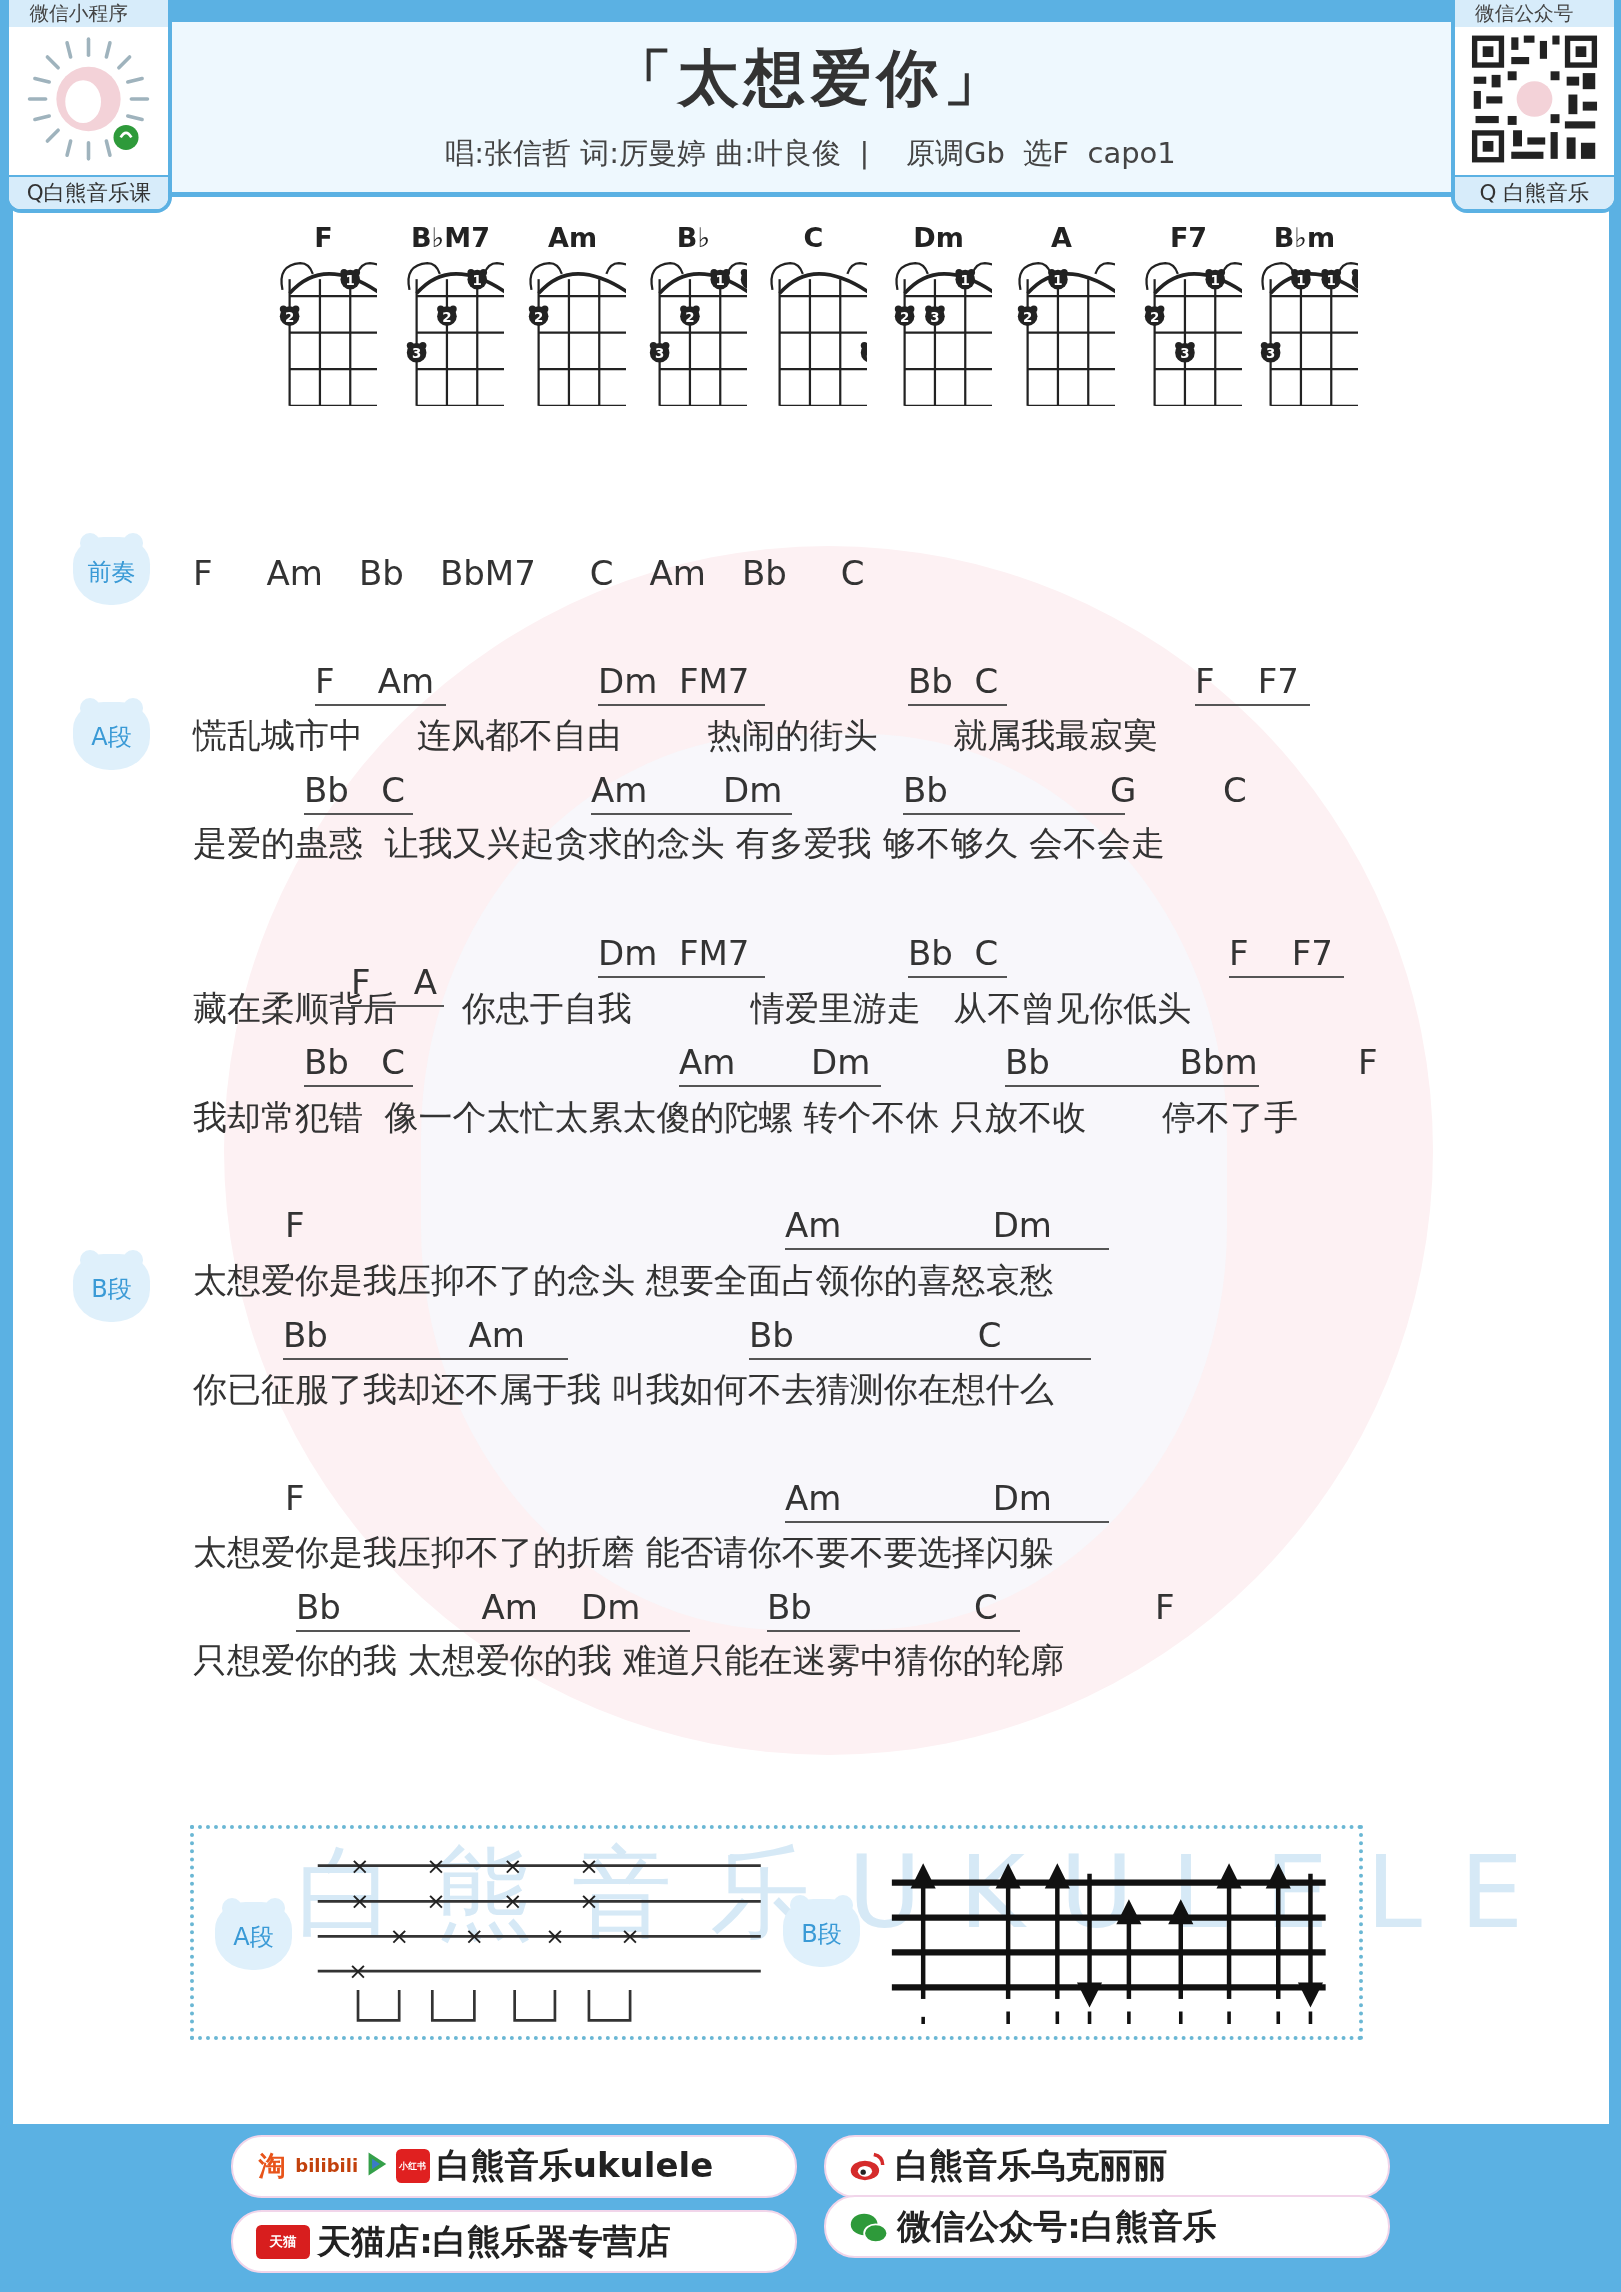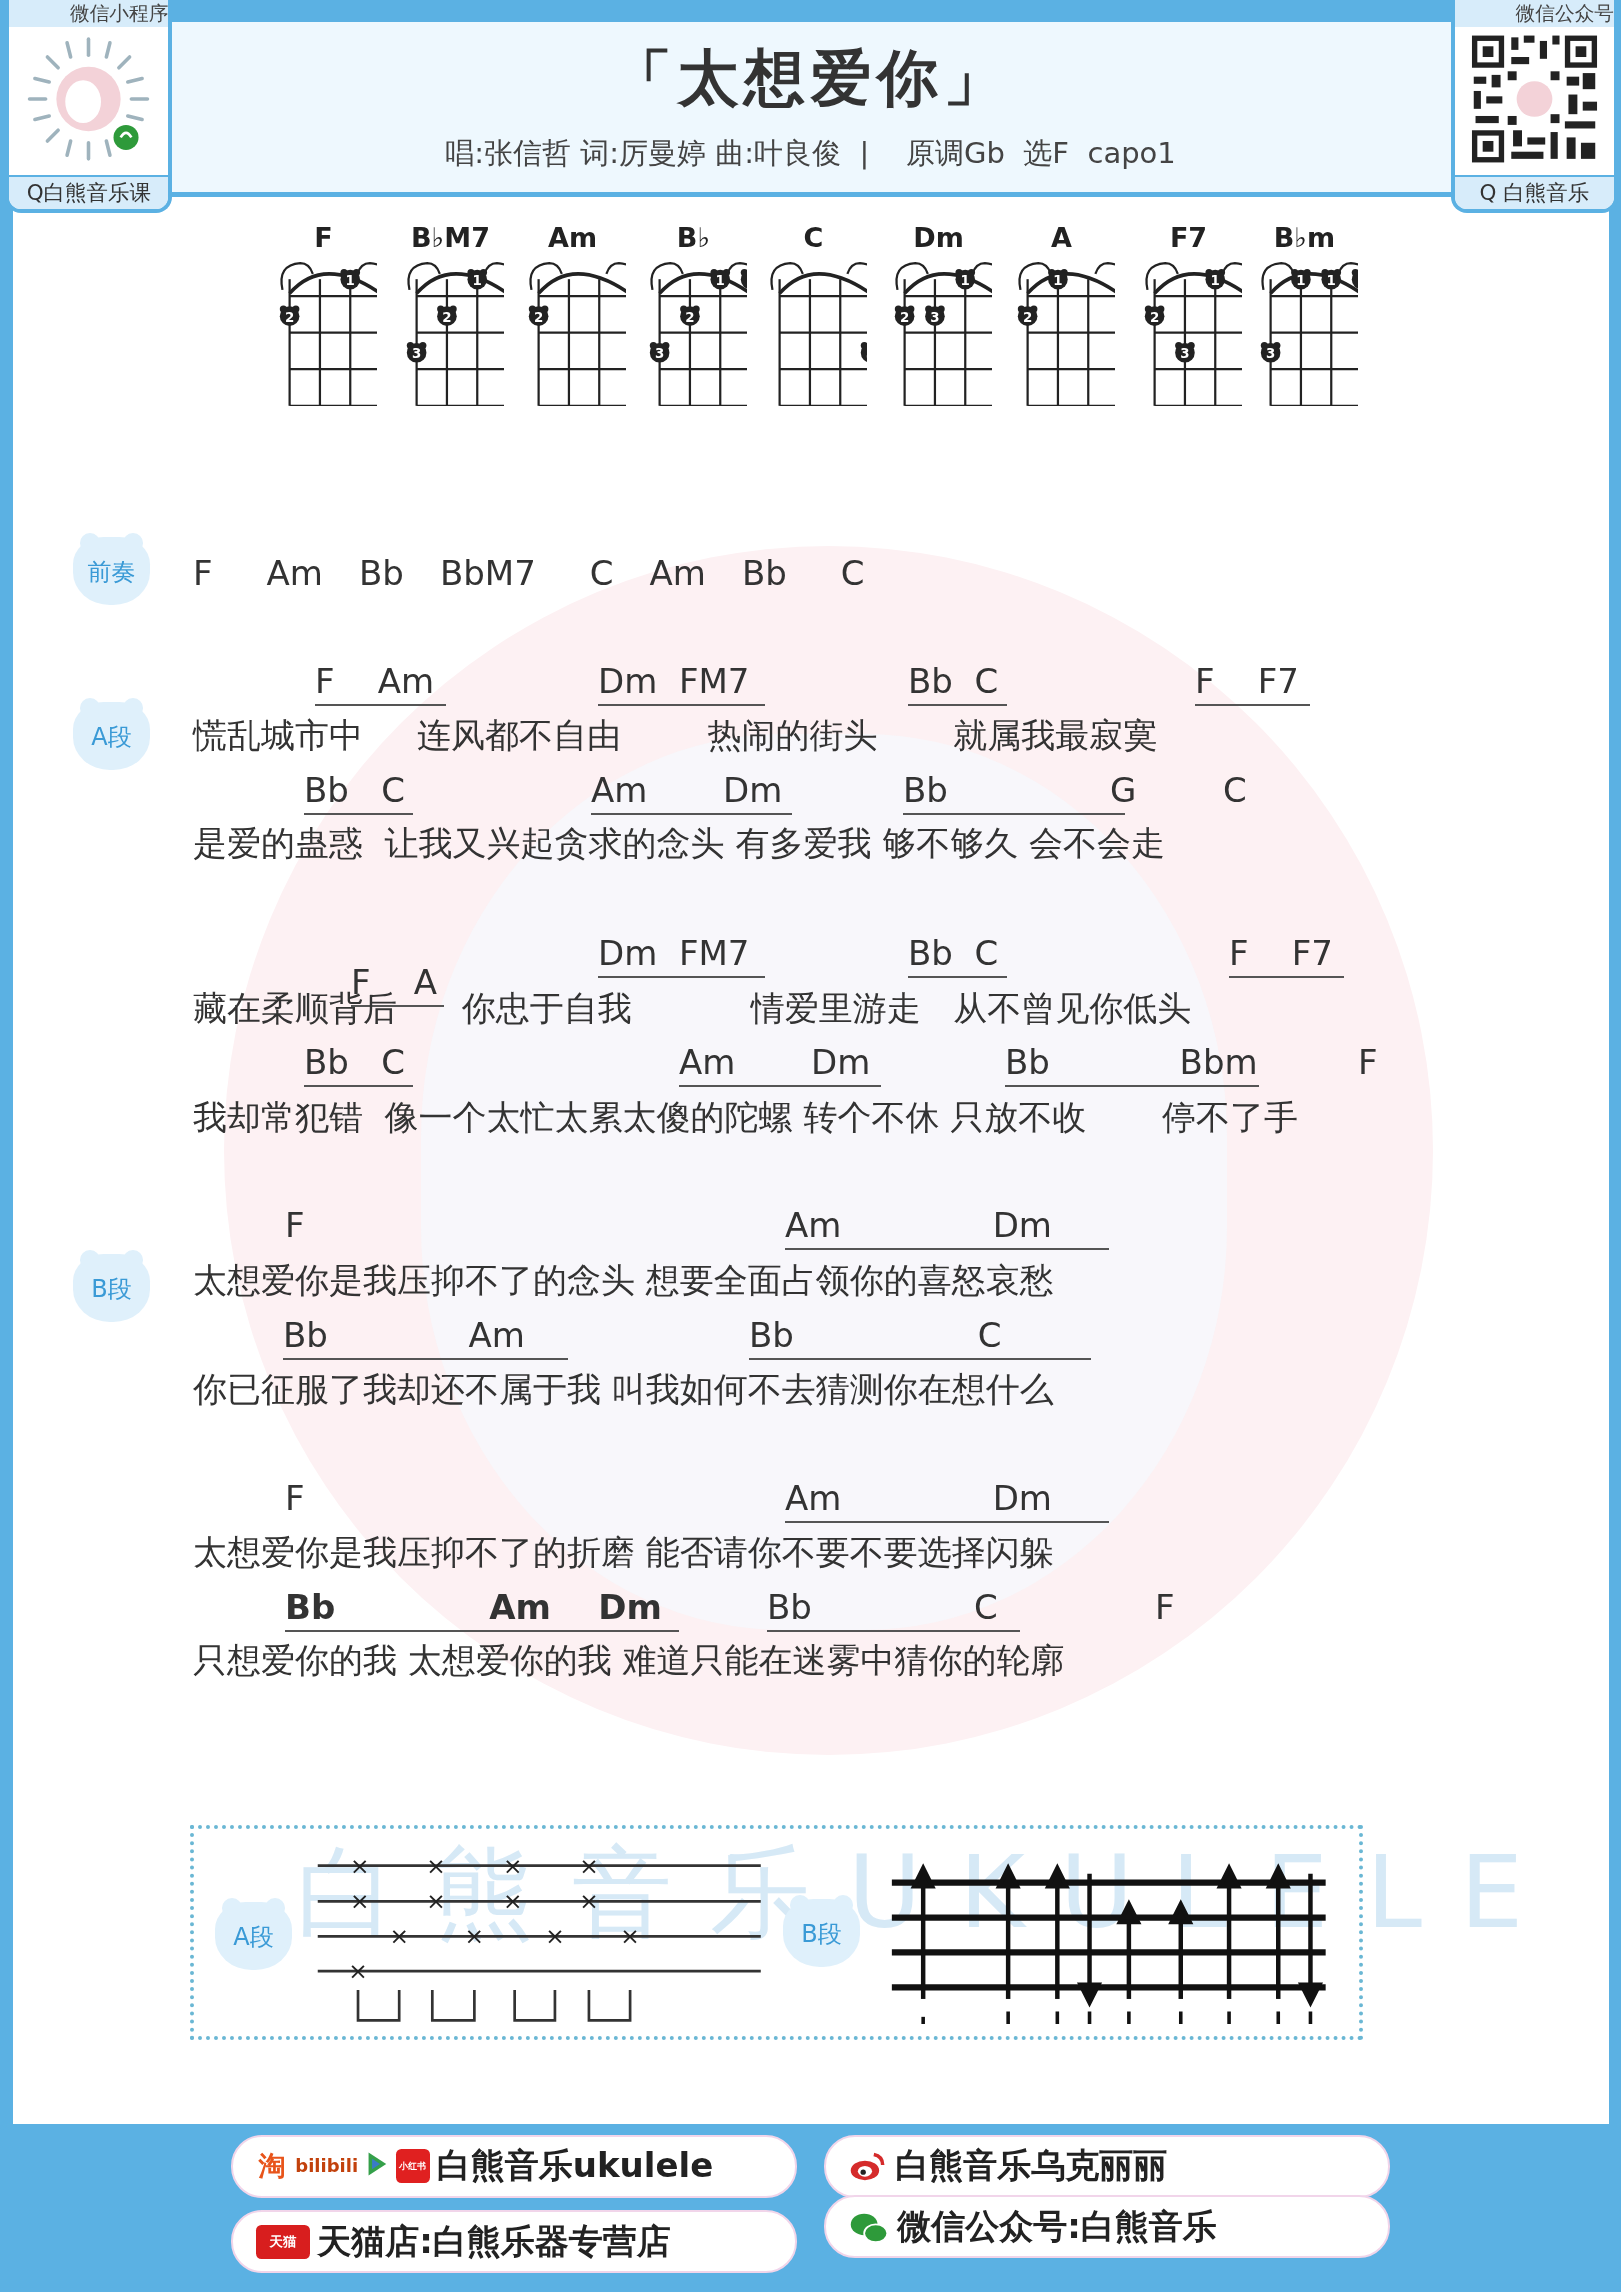--- a/index.html
+++ b/index.html
@@ -7,21 +7,21 @@
   .abs { position:absolute; }
   
   .top-band { left:0; top:0; width:1621px; height:23px; background:#5bb1e3; }
   .side-l { left:0; top:0; width:12.5px; height:2124px; background:#5bb1e3; }
   .side-r { right:0; top:0; width:12.5px; height:2124px; background:#5bb1e3; }
   .header-panel { left:170px; top:21.5px; width:1281px; height:170px; background:#eef8fe; border-bottom:5.4px solid #5bb1e3; }
   .title { left:0; width:1621px; top:38px; text-align:center; font-size:61px; font-weight:bold; color:#333; letter-spacing:5.4px; }
   .subtitle { left:0; width:1621px; top:134px; text-align:center; font-size:29px; color:#444; white-space:pre; }
   
   .qr-card { top:0; width:167px; height:213px; background:#ffffff; border:4.5px solid #5bb1e3; border-top:none; border-radius:0 0 16px 16px; box-sizing:border-box; overflow:hidden; }
-  .qr-card .cap { height:27px; background:#d7ecfa; text-align:right; font-size:19.7px; color:#444; line-height:27px; }
+  .qr-card .cap { height:27px; background:#d7ecfa; text-align:left; font-size:19.7px; color:#444; line-height:27px;padding-left:20px; }
   .qr-card .foot { position:absolute; bottom:0; left:0; right:0; height:32px; background:#d7ecfa; text-align:center; font-size:21.5px; color:#333; line-height:32px; border-top:2.7px solid #5bb1e3; }
   .qr-img { position:absolute; left:12.5px; top:32px; width:133px; height:134px; }
   
   .chord-diag { position:absolute; top:222px; width:107px; height:179px; }
   .chord-diag .cname { position:absolute; left:0; width:107px; top:0; text-align:center; font-size:27px; font-weight:bold; color:#222; }
   .chord-diag svg { position:absolute; left:0; top:32px; }
   
   .wm-circle { left:224px; top:546px; width:1209px; height:1209px; border-radius:50%; background:#fdf1f3; }
   .wm-inner { left:421px; top:734px; width:806px; height:896px; border-radius:45%; background:#f5f9fd; opacity:.7; }
   
@@ -447,21 +447,21 @@
     <div class="lyric" style="top: 1098px;">我却常犯错  像一个太忙太累太傻的陀螺 转个不休 只放不收       停不了手</div>
     <div class="chordspan" style="left: 285px; top: 1205px; width: 27px; border-bottom: none;"><span class="chord-lbl">F</span></div>
     <div class="chordspan" style="left: 785px; top: 1205px; width: 324px;"><span class="chord-lbl">Am              Dm</span></div>
     <div class="lyric" style="top: 1261px;">太想爱你是我压抑不了的念头 想要全面占领你的喜怒哀愁</div>
     <div class="chordspan" style="left: 283px; top: 1315px; width: 285px;"><span class="chord-lbl">Bb             Am</span></div>
     <div class="chordspan" style="left: 749px; top: 1315px; width: 342px;"><span class="chord-lbl">Bb                 C</span></div>
     <div class="lyric" style="top: 1370px;">你已征服了我却还不属于我 叫我如何不去猜测你在想什么</div>
     <div class="chordspan" style="left: 285px; top: 1478px; width: 27px; border-bottom: none;"><span class="chord-lbl">F</span></div>
     <div class="chordspan" style="left: 785px; top: 1478px; width: 324px;"><span class="chord-lbl">Am              Dm</span></div>
     <div class="lyric" style="top: 1533px;">太想爱你是我压抑不了的折磨 能否请你不要不要选择闪躲</div>
-    <div class="chordspan" style="left: 285px; top: 1587px; width: 394px; font-weight: bold;"><span class="chord-lbl">Bb             Am    Dm</span></div>
+    <div class="chordspan" style="left: 296px; top: 1587px; width: 394px;"><span class="chord-lbl">Bb             Am    Dm</span></div>
     <div class="chordspan" style="left: 767px; top: 1587px; width: 253px;"><span class="chord-lbl">Bb               C</span></div>
     <div class="chordspan" style="left: 1155px; top: 1587px; width: 27px; border-bottom: none;"><span class="chord-lbl">F</span></div>
     <div class="lyric" style="top: 1641px;">只想爱你的我 太想爱你的我 难道只能在迷雾中猜你的轮廓</div>
   </div>
 
 <div class="abs wm-text">白熊音乐UKULELE</div>
 <div class="abs rhythm-box"></div>
 <div class="badge" style="left:215px; top:1902px;">A段</div>
 <div class="badge" style="left:783px; top:1899px;">B段</div>
 

